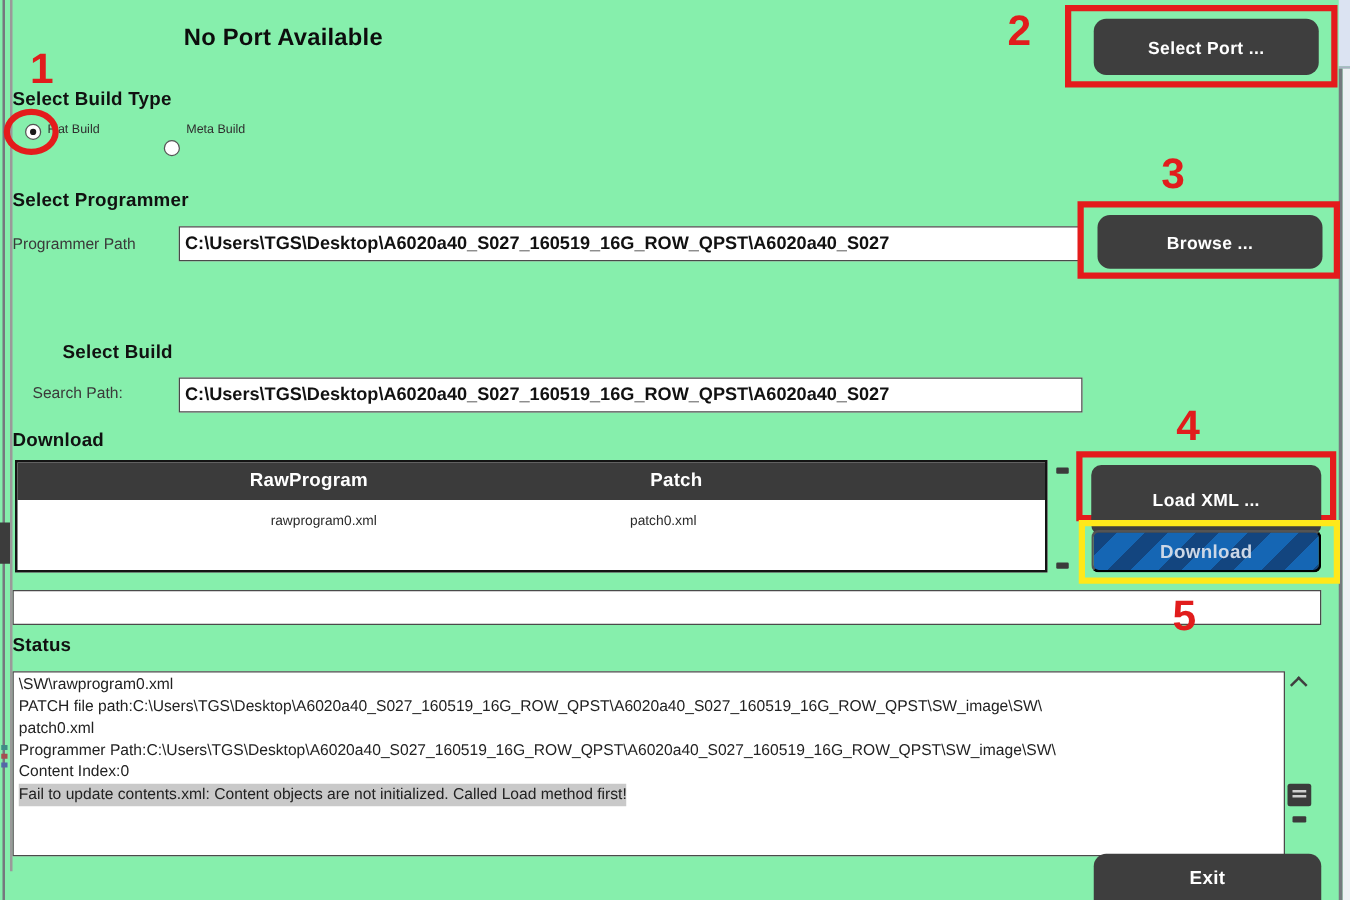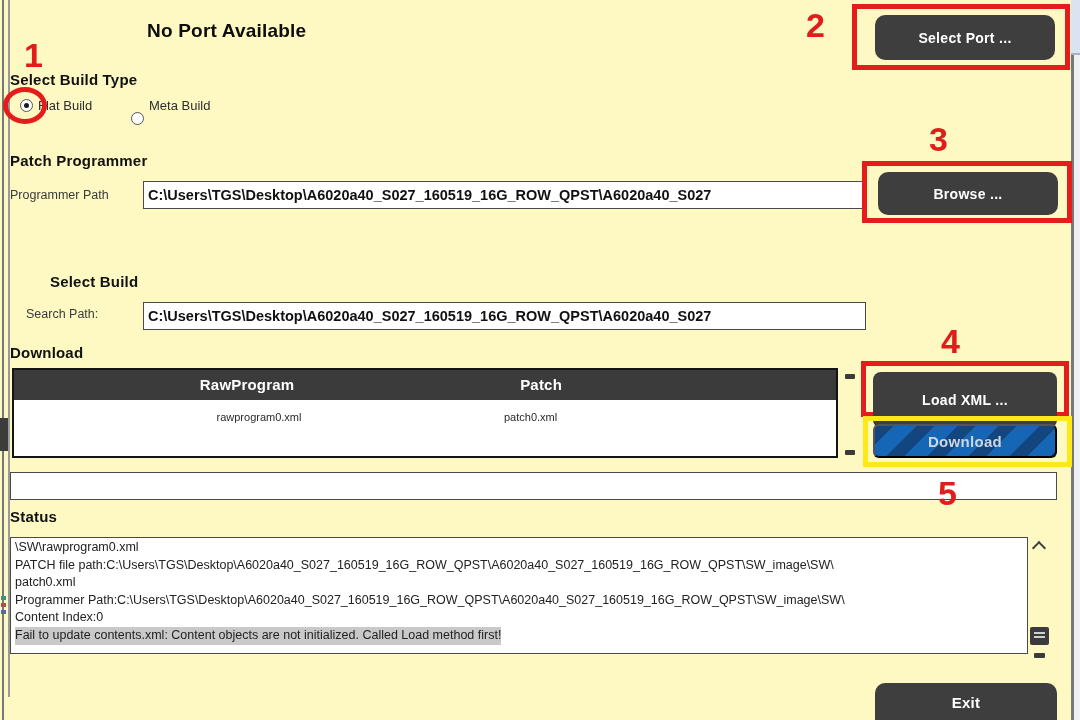--- a/index.html
+++ b/index.html
@@ -1,17 +1,17 @@
 <!DOCTYPE html>
 <html><head>
 <meta charset="utf-8">
 <style>
   * { margin:0; padding:0; box-sizing:border-box; }
   html,body { width:1080px; height:720px; background:#fff; font-family:"Liberation Sans", sans-serif; }
-  #screen { position:relative; width:1080px; height:720px; background:#fef9c3; overflow:hidden; }
+  #screen { position:relative; width:1080px; height:720px; background:#86efac; overflow:hidden; }
 
   .abs { position:absolute; }
 
   
   .title { font-weight:bold; font-size:19px; color:#0d0d0d; letter-spacing:.2px; }
   .h2 { font-weight:bold; font-size:15px; color:#111; letter-spacing:.2px; }
   .lbl { font-size:12.5px; color:#3a3a3a; }
 
   
   .annum { font-weight:bold; font-size:34px; color:#e11c1c; line-height:1; }
@@ -26,21 +26,21 @@
 
   
   .pathfield { border:1.5px solid #4a4a4a; background:#fff; font-family:"Liberation Sans",sans-serif;
                font-weight:bold; font-size:14.5px; color:#111; padding:0 0 0 4px;
                white-space:nowrap; overflow:hidden; line-height:25px; }
   input.pathfield { outline:none; }
 
   
   .radio { width:13px; height:13px; border:1px solid #555; border-radius:50%; background:#fff; position:relative; }
   .radio.sel::after { content:""; position:absolute; left:3px; top:3px; width:5px; height:5px; border-radius:50%; background:#1a1a1a; }
-  .radlbl { font-size:13px; color:#2e2e2e; }
+  .radlbl { font-size:10px; color:#2e2e2e; }
 
   
   .dl-table { border:2px solid #141414; background:#fff; }
   .dl-head { display:flex; background:#3b3b3b; height:30px; align-items:center;gap:40px; }
   .dl-head .c1, .dl-row .c1 { width:490px; text-align:center; }
   .dl-head .c2, .dl-row .c2 { width:332px; text-align:left; }
   .dl-head span { color:#fff; font-weight:bold; font-size:15px; letter-spacing:.2px; }
   .dl-row { display:flex; padding-top:7px; }
   .dl-row span { font-size:11px; color:#2a2a2a; }
 
@@ -90,21 +90,21 @@
   <div class="abs annum" style="left:24px;top:38px;">1</div>
   <div class="abs h2" style="left:10px;top:71px;">Select Build Type</div>
 
   <div class="abs radio sel" style="left:20px;top:99px;"></div>
   <div class="abs radlbl" style="left:38px;top:98px;">Flat Build</div>
   <div class="abs redellipse" style="left:3px;top:87px;width:44px;height:37px;"></div>
 
   <div class="abs radio" style="left:131px;top:99px;"></div>
   <div class="abs radlbl" style="left:149px;top:98px;">Meta Build</div>
 
-  <div class="abs h2" style="left:10px;top:152px;">Patch Programmer</div>
+  <div class="abs h2" style="left:10px;top:152px;">Select Programmer</div>
   <div class="abs lbl" style="left:10px;top:188px;">Programmer Path</div>
   <input class="abs pathfield" style="left: 143px; top: 181px; width: 723px; height: 28px;" value="C:\Users\TGS\Desktop\A6020a40_S027_160519_16G_ROW_QPST\A6020a40_S027">
   <div class="abs annum" style="left:929px;top:122px;">3</div>
   <div class="abs redbox" style="left:862px;top:161px;width:210px;height:62px;"></div>
   <button class="abs dbtn" style="left:878px;top:172px;width:180px;height:43px;">Browse ...</button>
 
   <div class="abs h2" style="left:10px;top:273px;padding-left:40px;">Select Build</div>
   <div class="abs lbl" style="left:10px;top:307px;margin-left:16px;">Search Path:</div>
   <input class="abs pathfield" style="left: 143px; top: 302px; width: 723px; height: 28px;" value="C:\Users\TGS\Desktop\A6020a40_S027_160519_16G_ROW_QPST\A6020a40_S027">
 
@@ -128,21 +128,21 @@
   <div class="abs redbox" style="left:861px;top:361px;width:208px;height:56px;"></div>
   <button class="abs dbtn" style="left:873px;top:372px;width:184px;height:56px;border-radius:8px;">Load XML ...</button>
 
   <div class="abs yellowbox" style="left:863px;top:416px;width:209px;height:51px;"></div>
   <button class="abs stripebtn" style="left:873px;top:424px;width:184px;height:34px;">Download</button>
 
   <div class="abs bar" style="left:10px;top:472px;width:1047px;height:28px;"></div>
   <div class="abs annum" style="left:938px;top:476px;">5</div>
 
   <div class="abs h2" style="left:10px;top:508px;">Status</div>
-  <div class="abs statusbox" style="left:10px;top:537px;width:1018px;height:117px;">
+  <div class="abs statusbox" style="left:10px;top:537px;width:1018px;height:148px;">
     <div>\SW\rawprogram0.xml</div>
     <div>PATCH file path:C:\Users\TGS\Desktop\A6020a40_S027_160519_16G_ROW_QPST\A6020a40_S027_160519_16G_ROW_QPST\SW_image\SW\</div>
     <div>patch0.xml</div>
     <div>Programmer Path:C:\Users\TGS\Desktop\A6020a40_S027_160519_16G_ROW_QPST\A6020a40_S027_160519_16G_ROW_QPST\SW_image\SW\</div>
     <div>Content Index:0</div>
     <div><span class="hl">Fail to update contents.xml: Content objects are not initialized. Called Load method first!</span></div>
   </div>
 
   <div class="abs chev" style="left:1034px;top:543px;"></div>
   <div class="abs thumb" style="left:1030px;top:627px;">

